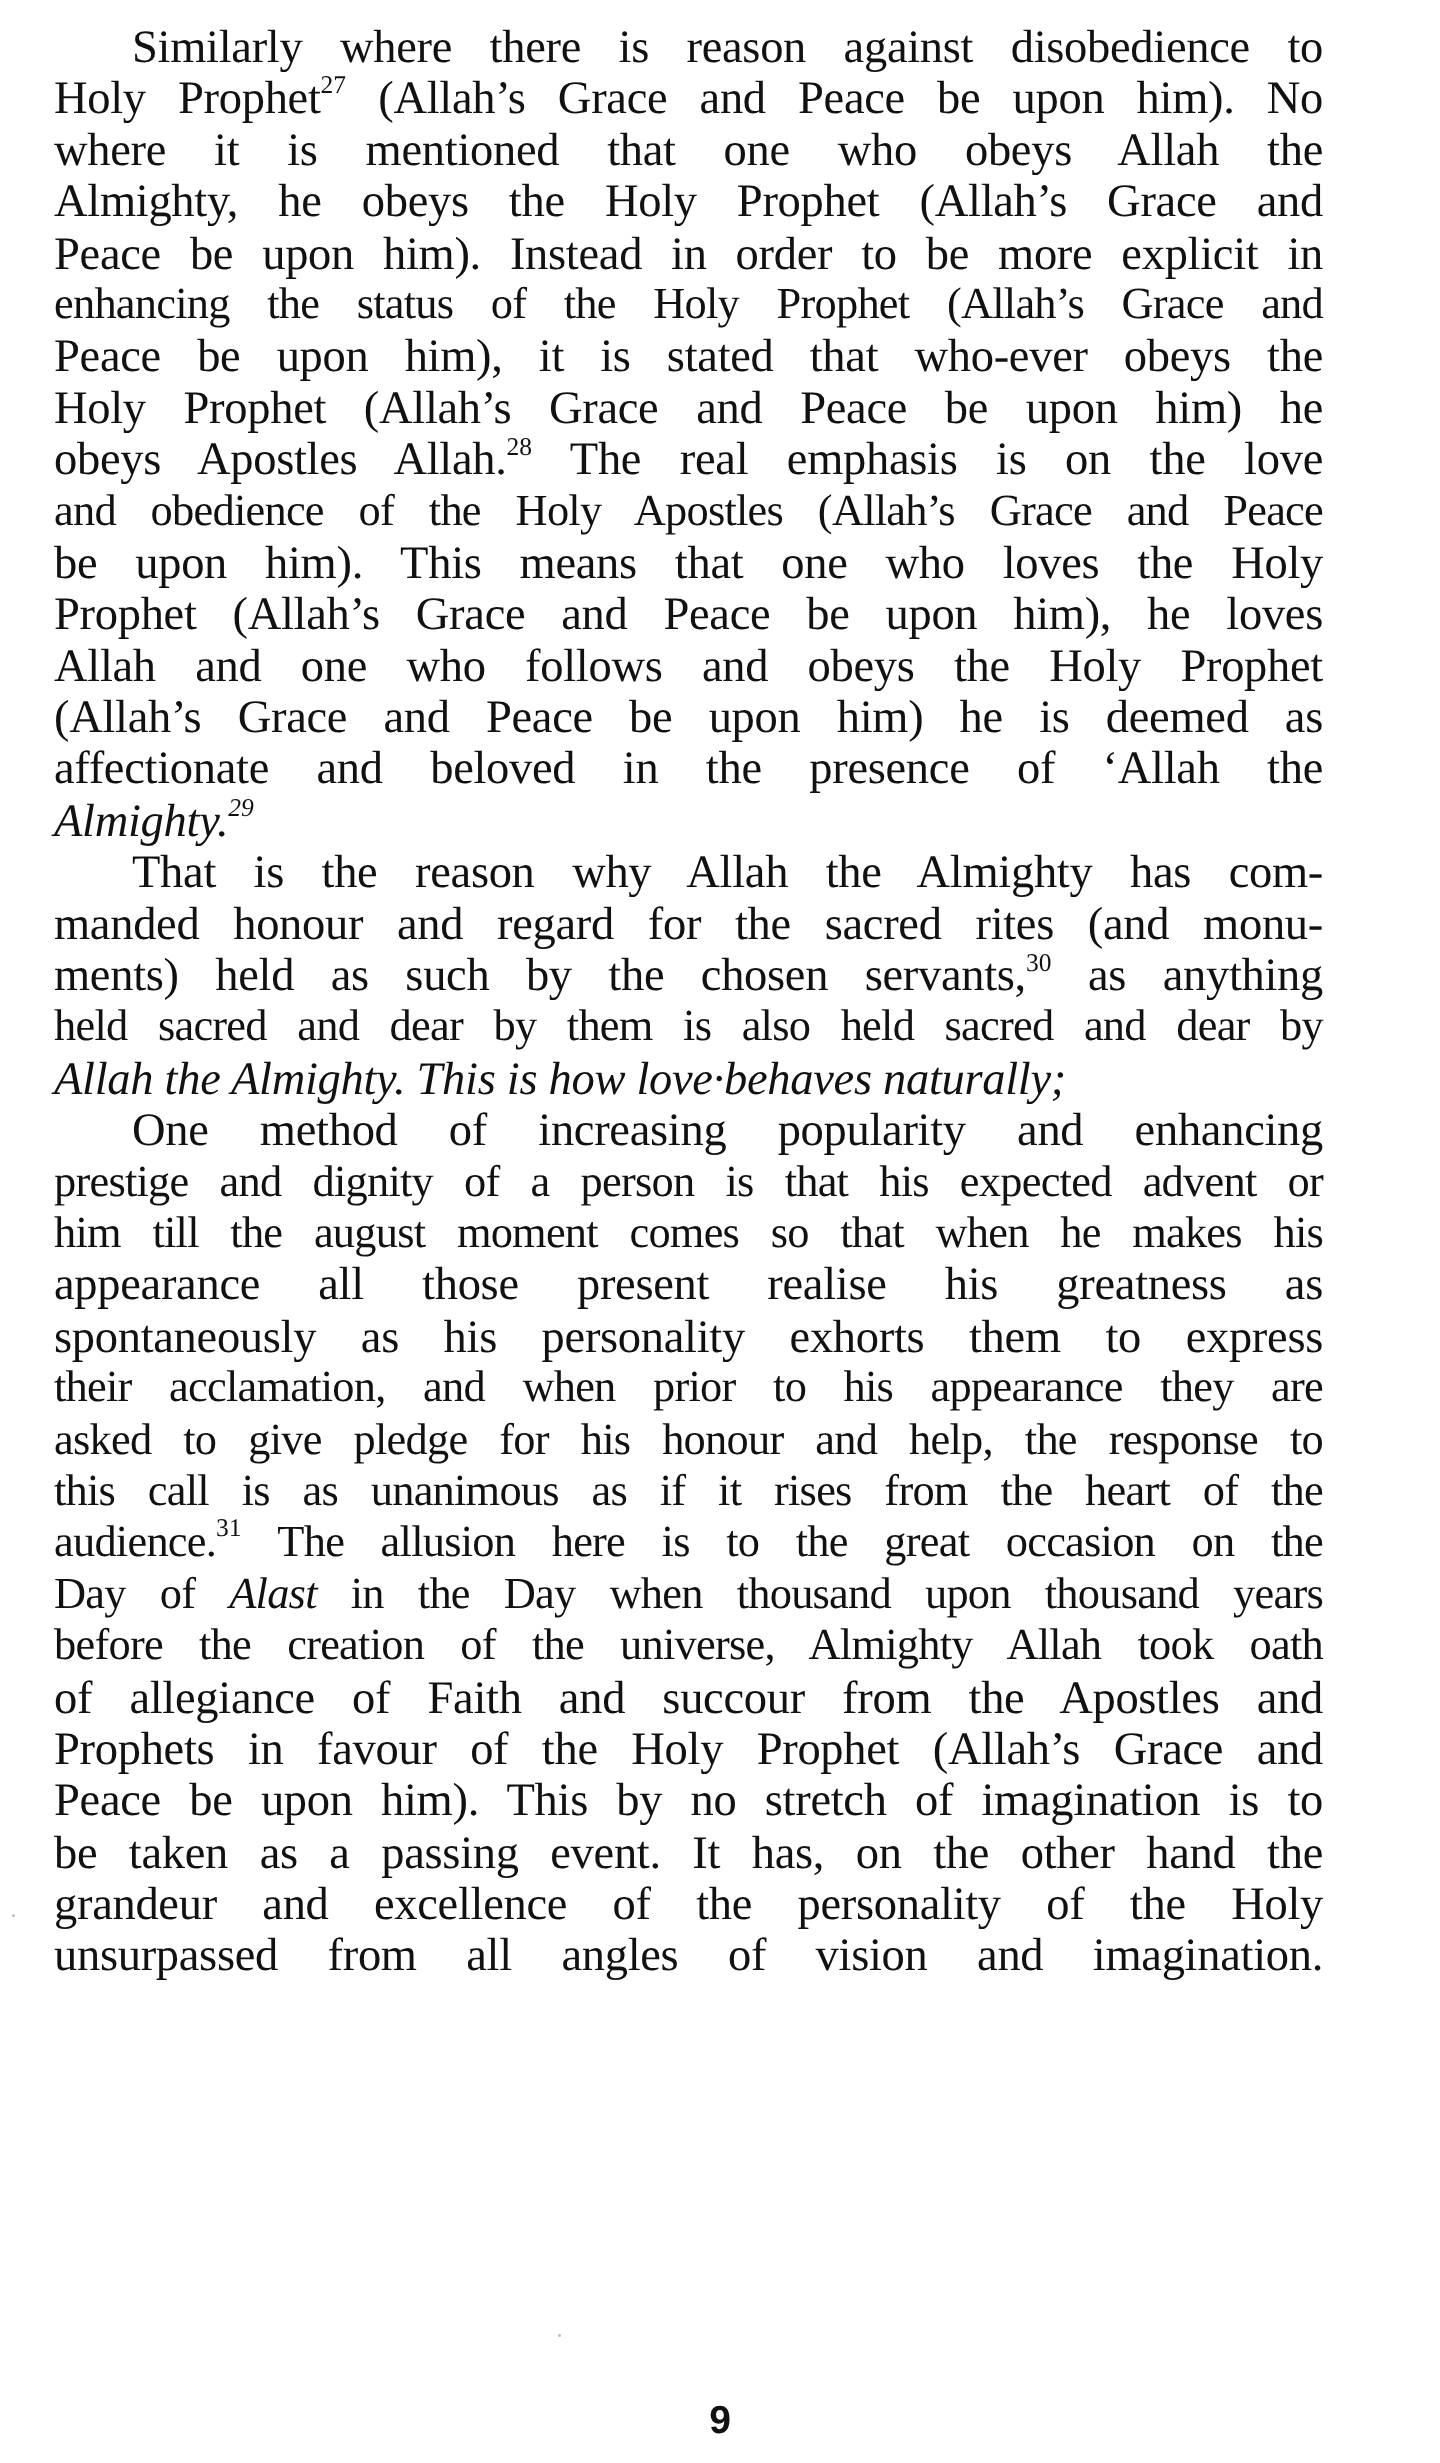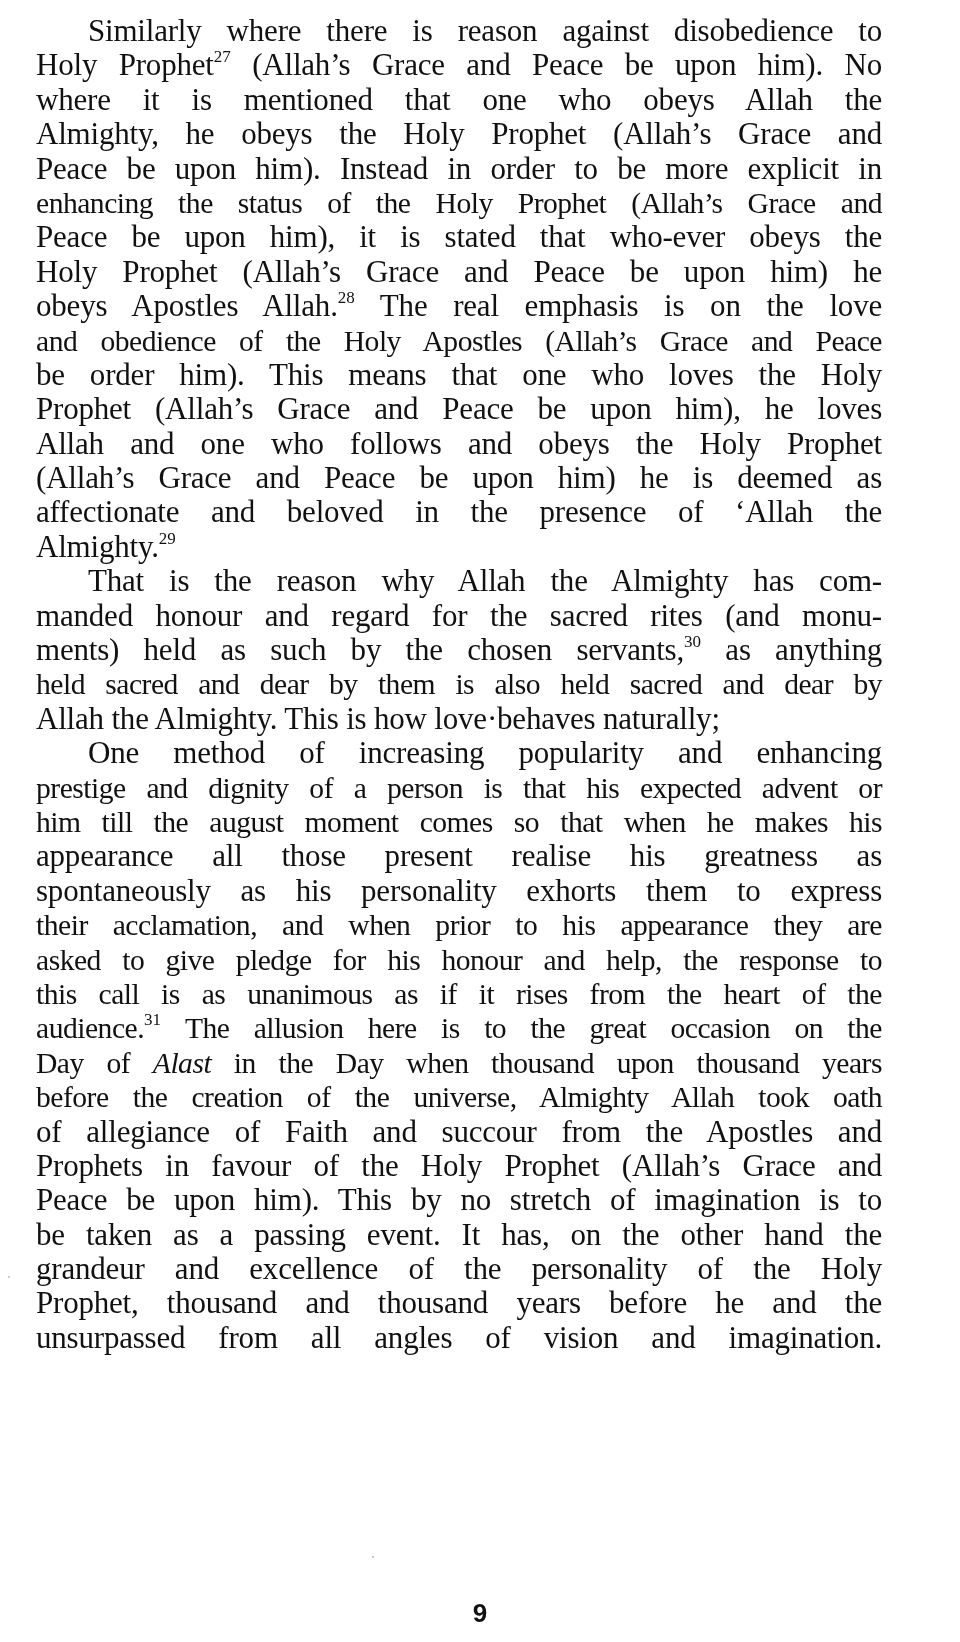--- a/index.html
+++ b/index.html
@@ -26,21 +26,21 @@
       height: 34.4px;
       line-height: 34.4px;
       font-size: 31px;
       text-align: justify;
       text-align-last: justify;
       white-space: nowrap;
       letter-spacing: -0.2px;
       transform-origin: left center;
     }
     .line.indent { padding-left: 52px; }
-    .line.last { text-align-last: left; }
+    .line.last { text-align-last: left; font-style: italic; }
     .line.tight { font-size: 29.6px; letter-spacing: -0.5px; }
     sup.fn {
       font-size: 17px;
       line-height: 0;
       vertical-align: 13px;
       letter-spacing: 0;
     }
     .it { font-style: italic; }
     .page-number {
       position: absolute;
@@ -69,21 +69,21 @@
     <span class="line indent">Similarly where there is reason against disobedience to</span>
     <span class="line"><span>Holy Prophet</span><sup class="fn">27</sup><span> (Allah’s Grace and Peace be upon him). No</span></span>
     <span class="line">where it is mentioned that one who obeys Allah the</span>
     <span class="line">Almighty, he obeys the Holy Prophet (Allah’s Grace and</span>
     <span class="line">Peace be upon him). Instead in order to be more explicit in</span>
     <span class="line tight">enhancing the status of the Holy Prophet (Allah’s Grace and</span>
     <span class="line">Peace be upon him), it is stated that who-ever obeys the</span>
     <span class="line">Holy Prophet (Allah’s Grace and Peace be upon him) he</span>
     <span class="line"><span>obeys Apostles Allah.</span><sup class="fn">28</sup><span> The real emphasis is on the love</span></span>
     <span class="line tight">and obedience of the Holy Apostles (Allah’s Grace and Peace</span>
-    <span class="line">be order him). This means that one who loves the Holy</span>
+    <span class="line">be upon him). This means that one who loves the Holy</span>
     <span class="line">Prophet (Allah’s Grace and Peace be upon him), he loves</span>
     <span class="line">Allah and one who follows and obeys the Holy Prophet</span>
     <span class="line">(Allah’s Grace and Peace be upon him) he is deemed as</span>
     <span class="line">affectionate and beloved in the presence of ‘Allah the</span>
     <span class="line last"><span>Almighty.</span><sup class="fn">29</sup></span>
   </div>
 
   <div>
     <span class="line indent">That is the reason why Allah the Almighty has com-</span>
     <span class="line">manded honour and regard for the sacred rites (and monu-</span>
@@ -102,21 +102,20 @@
     <span class="line tight">asked to give pledge for his honour and help, the response to</span>
     <span class="line tight">this call is as unanimous as if it rises from the heart of the</span>
     <span class="line tight"><span>audience.</span><sup class="fn">31</sup><span> The allusion here is to the great occasion on the</span></span>
     <span class="line tight"><span>Day of </span><span class="it">Alast</span><span> in the Day when thousand upon thousand years</span></span>
     <span class="line tight">before the creation of the universe, Almighty Allah took oath</span>
     <span class="line">of allegiance of Faith and succour from the Apostles and</span>
     <span class="line">Prophets in favour of the Holy Prophet (Allah’s Grace and</span>
     <span class="line">Peace be upon him). This by no stretch of imagination is to</span>
     <span class="line">be taken as a passing event. It has, on the other hand the</span>
     <span class="line">grandeur and excellence of the personality of the Holy</span>
-    <span class="line">Prophet, thousand and thousand years before he and the</span>
     <span class="line">unsurpassed from all angles of vision and imagination.</span>
   </div>
 </div>
 
 <div class="page-number">9</div>
 
 <span class="speck" style="left:8px; top:1276px;"></span>
 <span class="speck" style="left:372px; top:1556px;"></span>
 
 </body></html>

